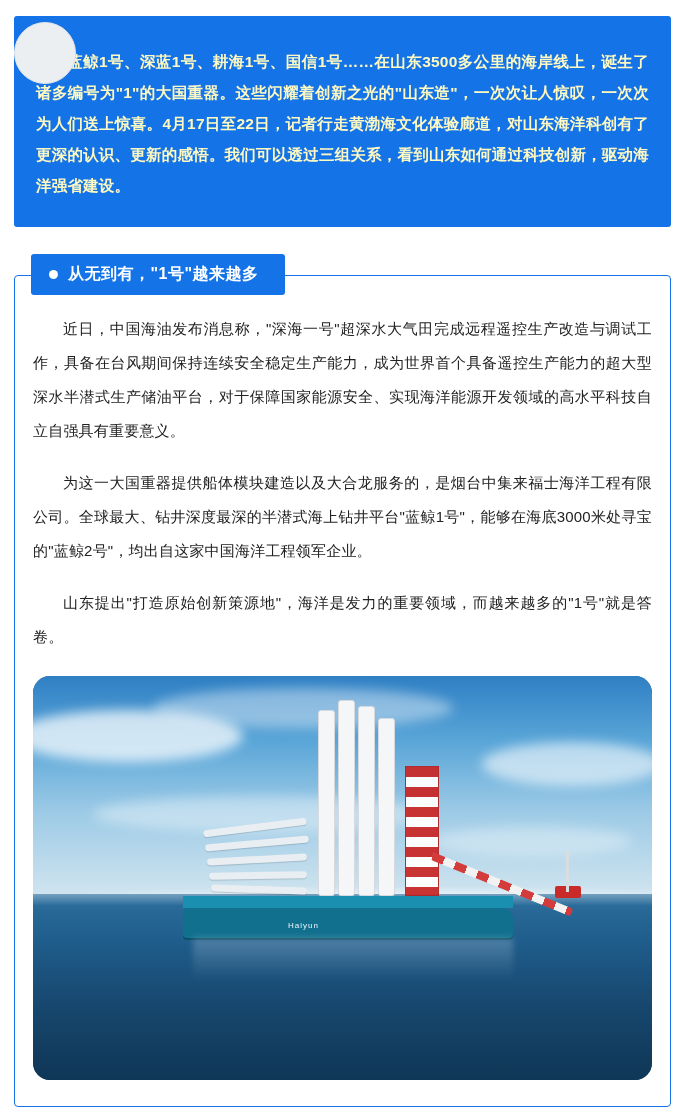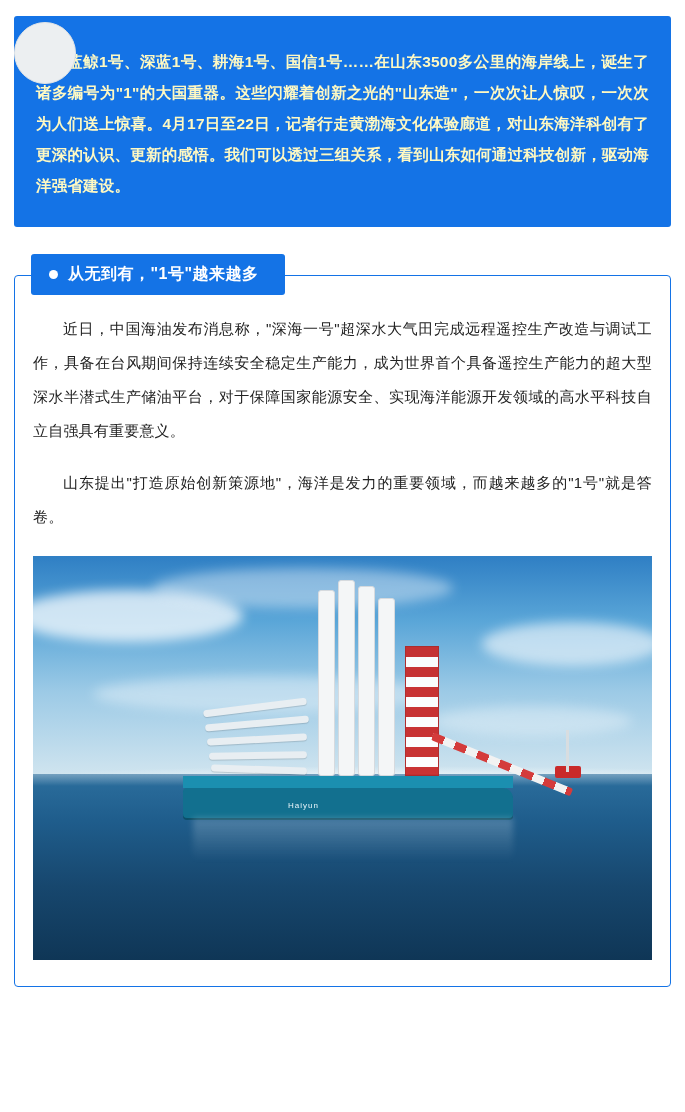--- a/index.html
+++ b/index.html
@@ -96,20 +96,21 @@
   }
   .body-text p:last-child { margin-bottom: 0; }
 
   
   .photo-wrap {
     margin: 22px 18px 0 18px;
     height: 404px;
     position: relative;
     overflow: hidden;
     background: #1a4f7a;
+    border-radius: 17px;
   }
   .sky {
     position: absolute;
     inset: 0 0 46% 0;
     background: linear-gradient(#2f7fc4 0%, #5aa6d8 30%, #9ccae6 62%, #cfe4ef 100%);
   }
   .cloud {
     position: absolute;
     background: rgba(255,255,255,0.72);
     border-radius: 50%;
@@ -266,20 +267,21 @@
 </div>
 
 <div class="section-card">
   <div class="section-title">
     <span class="title-dot"></span>
     <span>从无到有，"1号"越来越多</span>
   </div>
 
   <div class="body-text">
     <p>近日，中国海油发布消息称，"深海一号"超深水大气田完成远程遥控生产改造与调试工作，具备在台风期间保持连续安全稳定生产能力，成为世界首个具备遥控生产能力的超大型深水半潜式生产储油平台，对于保障国家能源安全、实现海洋能源开发领域的高水平科技自立自强具有重要意义。</p>
+    <p>为这一大国重器提供船体模块建造以及大合龙服务的，是烟台中集来福士海洋工程有限公司。全球最大、钻井深度最深的半潜式海上钻井平台"蓝鲸1号"，能够在海底3000米处寻宝的"蓝鲸2号"，均出自这家中国海洋工程领军企业。</p>
     <p>山东提出"打造原始创新策源地"，海洋是发力的重要领域，而越来越多的"1号"就是答卷。</p>
   </div>
 
   <div class="photo-wrap">
     <div class="sky"></div>
     <div class="cloud c1"></div>
     <div class="cloud c2"></div>
     <div class="cloud c3"></div>
     <div class="cloud c4"></div>
     <div class="cloud c5"></div>

